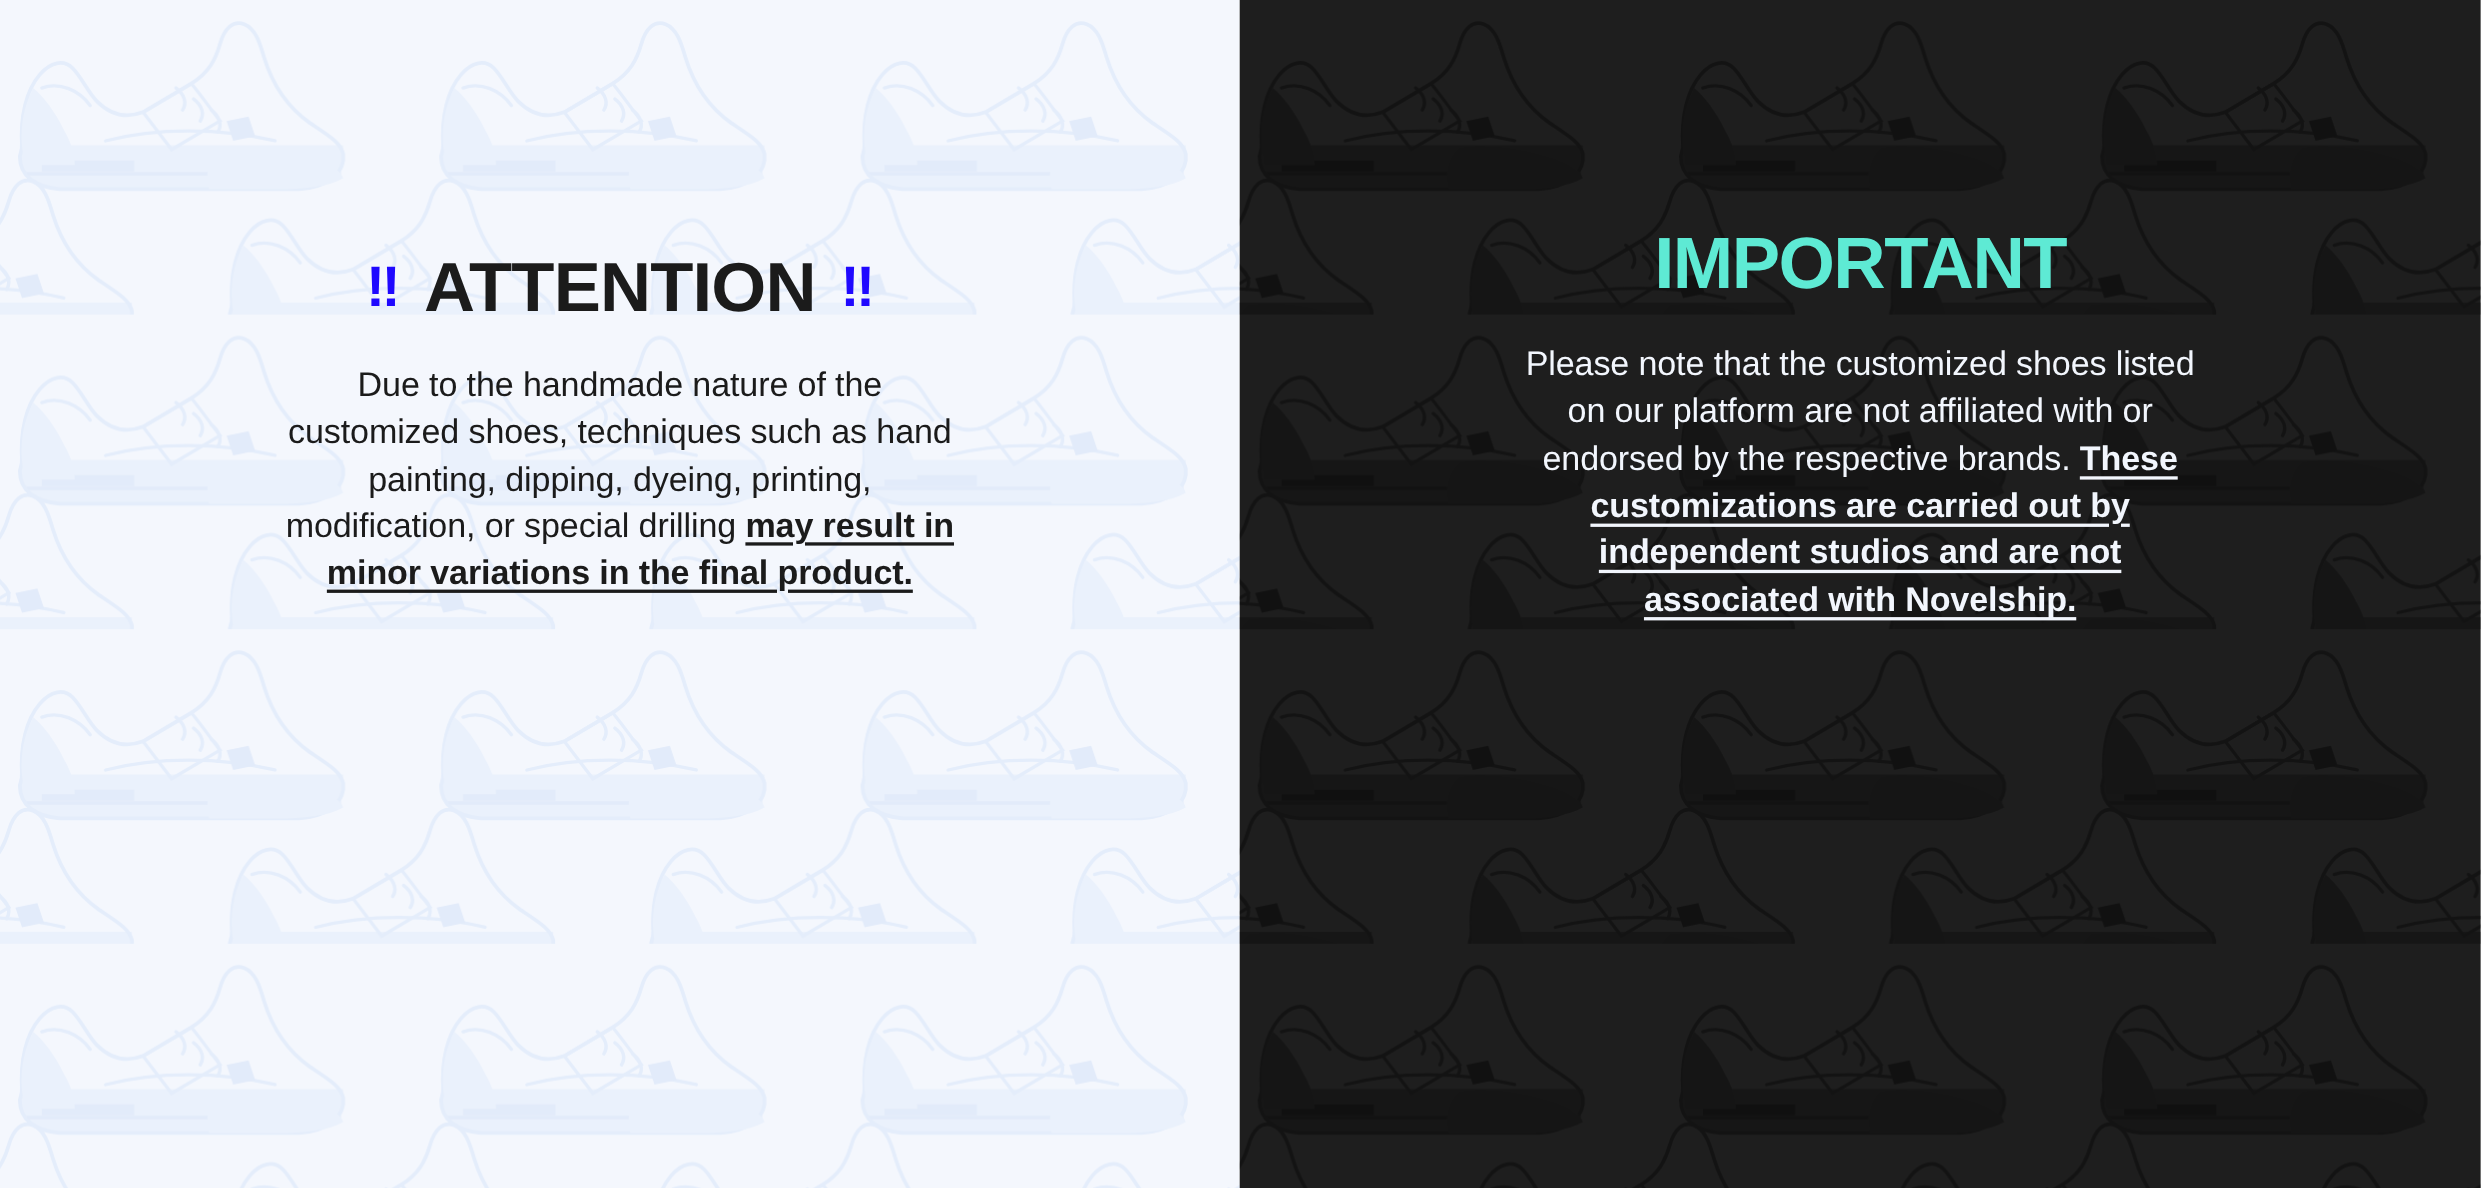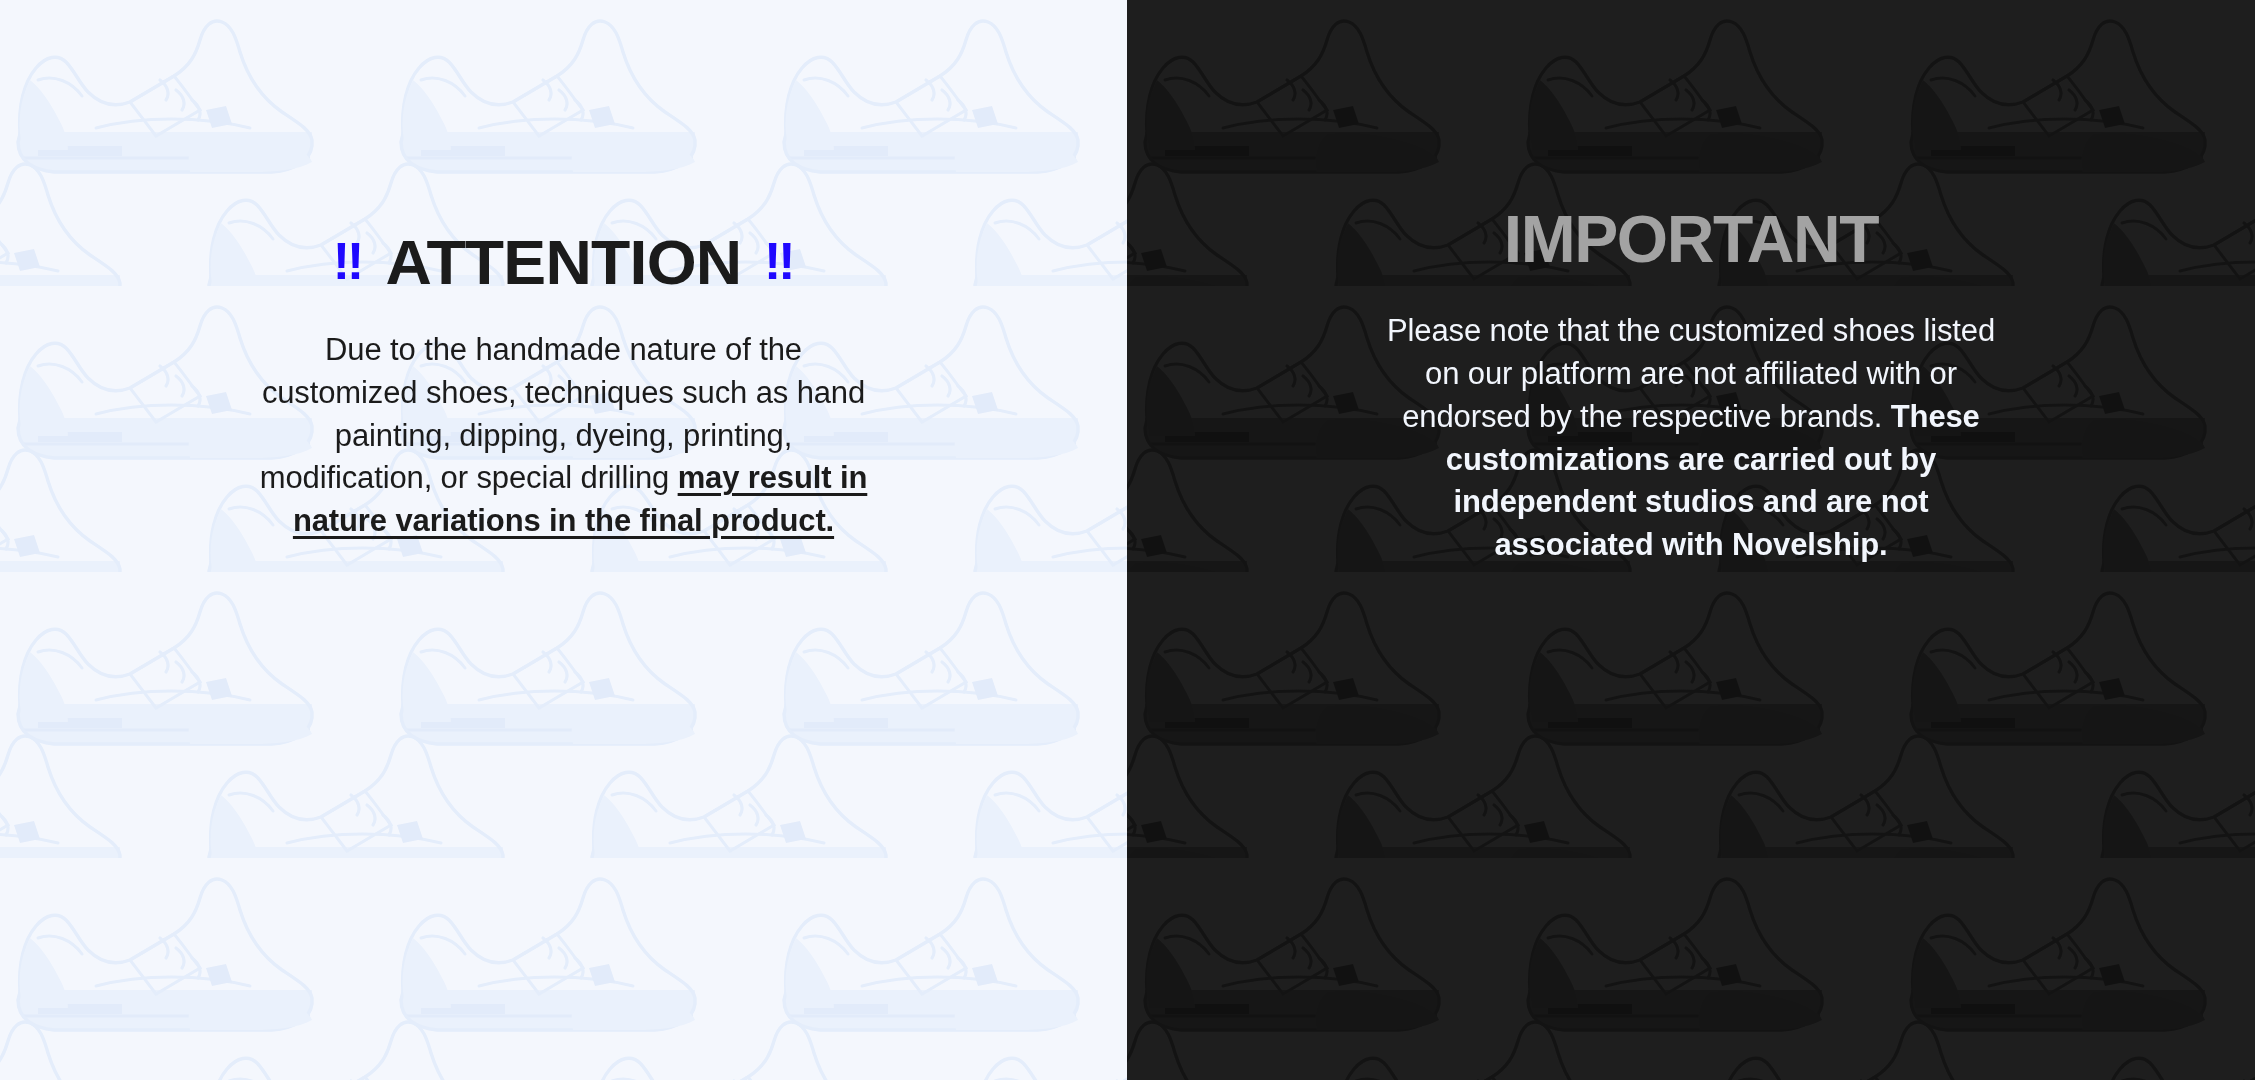--- a/index.html
+++ b/index.html
@@ -76,21 +76,21 @@
     color: #1f08ff;
     font-size: 52px;
     font-weight: 700;
     letter-spacing: -0.02em;
     line-height: 1;
     position: relative;
     top: -2px;
   }
   .headline-right {
     font-size: 66px;
-    color: #a3a3a3;
+    color: #5eead4;
     letter-spacing: -0.022em;
     line-height: 1.02;
     white-space: normal;
   }
   .headline-right .line { display: block; }
 
   
   .body-copy {
     margin: 0;
     font-family: "Liberation Sans", sans-serif;
@@ -114,20 +114,21 @@
     margin-right: auto;
   }
   .emph {
     font-weight: 700;
     text-decoration: underline;
     text-decoration-thickness: 2.5px;
     text-underline-offset: 5px;
   }
   .emph-right {
     font-weight: 700;
+    text-decoration: underline;
     text-decoration-thickness: 2.5px;
     text-underline-offset: 6px;
   }
 </style>
 </head>
 <body>
 
 <div class="board">
 
   <section class="panel panel-left">
@@ -177,21 +178,21 @@
         <rect x="-40" y="-60" width="1220" height="1220" fill="url(#patL)"></rect>
       </svg>
     </div>
 
     <div class="content content-left">
       <h1 class="headline headline-left">
         <span class="bangs">‼</span>
         <span class="word">ATTENTION</span>
         <span class="bangs">‼</span>
       </h1>
-      <p class="body-copy body-left"><span>Due to the handmade nature of the customized shoes, techniques such as hand painting, dipping, dyeing, printing, modification, or special drilling </span><span class="emph">may result in nature variations in the final product.</span></p>
+      <p class="body-copy body-left"><span>Due to the handmade nature of the customized shoes, techniques such as hand painting, dipping, dyeing, printing, modification, or special drilling </span><span class="emph">may result in minor variations in the final product.</span></p>
     </div>
   </section>
 
   <section class="panel panel-right">
 
     <div class="pattern">
       <svg viewBox="0 0 1128 1080" preserveAspectRatio="xMidYMid slice" aria-hidden="true">
         <defs>
           <g id="sneakerD">
             <path d="M8 132 C8 150 22 160 44 162 L262 162 C286 161 300 152 302 136

